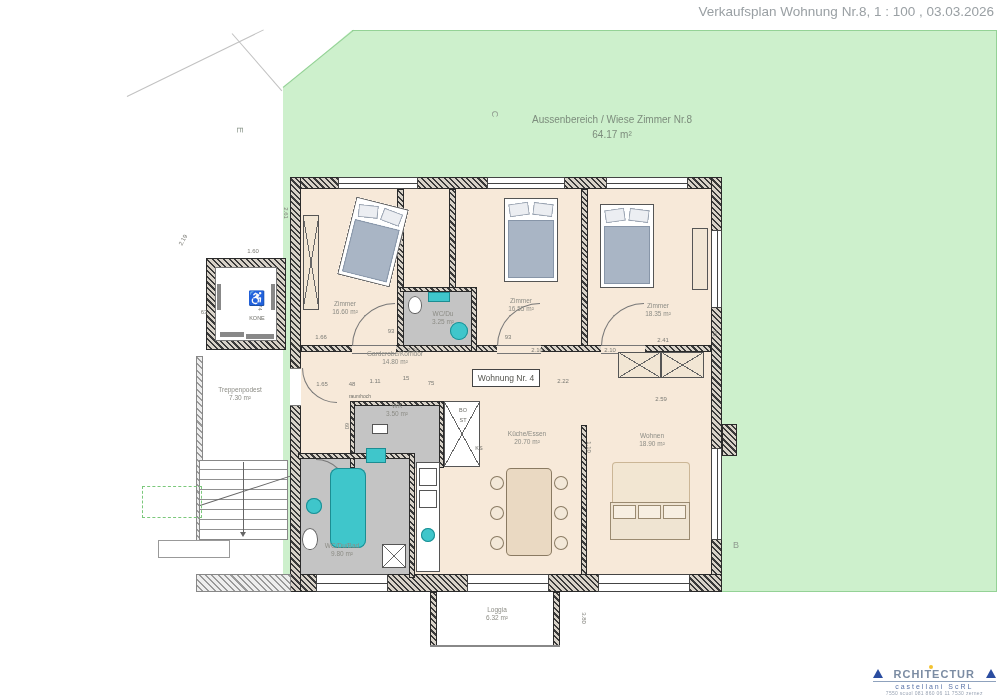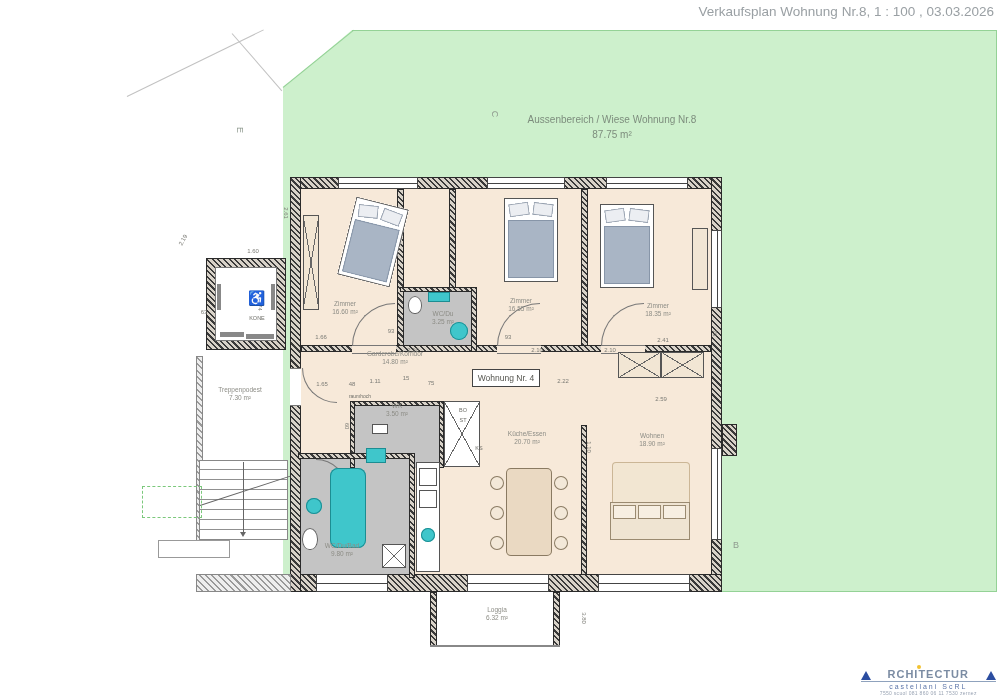--- a/index.html
+++ b/index.html
@@ -51,21 +51,21 @@
   .dim{position:absolute;transform:translate(-50%,-50%);font-size:6px;color:#7c7c76;white-space:nowrap;z-index:30;}
   .marker{position:absolute;transform:translate(-50%,-50%);font-size:9px;color:#8f9a8f;z-index:30;}
   .small-label{position:absolute;transform:translate(-50%,-50%);font-size:5.5px;color:#6e6e68;white-space:nowrap;z-index:30;}
   .title{position:absolute;top:4px;right:6px;font-size:13.5px;color:#9aa0a4;z-index:40;}
   .outdoor-label{position:absolute;left:612px;top:112px;transform:translateX(-50%);text-align:center;font-size:10px;color:#7d8d7d;line-height:1.5;z-index:30;}
   .apt-box{position:absolute;left:472px;top:369px;width:66px;height:16px;background:#fff;border:1px solid #444;z-index:31;
     display:flex;align-items:center;justify-content:center;font-size:8.5px;color:#55554f;}
   .lift-inner{position:absolute;background:#fff;box-shadow:inset 0 0 0 1px #777;}
   
   .logo{position:absolute;right:4px;bottom:2px;text-align:center;z-index:40;}
-  .logo-row{display:flex;align-items:flex-end;justify-content:center;gap:17px;position:relative;}
+  .logo-row{display:flex;align-items:flex-start;justify-content:center;gap:11px;position:relative;}
   .tri{width:0;height:0;border-left:5px solid transparent;border-right:5px solid transparent;border-bottom:9px solid #2b4da0;}
   .logo-word{font-size:11px;font-weight:bold;letter-spacing:1px;color:#7b8ca3;line-height:1;}
   .logo-dot{position:absolute;width:4px;height:4px;border-radius:50%;background:#f2c230;top:-4px;left:56px;}
   .logo-l2{font-size:7px;letter-spacing:2px;color:#5b74a8;border-top:1px solid #8fa2bd;margin-top:1px;padding-top:1px;}
   .logo-l3{font-size:5px;color:#9aa4b4;letter-spacing:.3px;}
 </style>
 </head>
 <body>
 
 <div id="plan">
@@ -73,22 +73,22 @@
   <div class="title">Verkaufsplan Wohnung Nr.8, 1 : 100 , 03.03.2026</div>
 
   <div class="green"></div>
   <div class="gline" style="left:352px;top:30px;width:645px;height:1px;"></div>
   <div class="gline" style="left:996px;top:30px;width:1px;height:562px;"></div>
   <div class="gline" style="left:722px;top:591px;width:275px;height:1px;"></div>
   <div class="gline" style="left:283px;top:87px;width:91px;height:1px;transform:rotate(-39deg);transform-origin:left center;"></div>
   <div class="roofline" style="left:127px;top:96px;width:152px;transform:rotate(-26deg);"></div>
   <div class="roofline" style="left:232px;top:33px;width:76px;transform:rotate(49deg);"></div>
   <div class="outdoor-label">
-    <div>Aussenbereich / Wiese Wohnung Nr.8</div>
-    <div>87.75 m²</div>
+    <div>Aussenbereich / Wiese Zimmer Nr.8</div>
+    <div>64.17 m²</div>
   </div>
 
   <div class="floor" style="left:296px;top:184px;width:420px;height:396px;"></div>
 
   <div class="wet" style="left:400px;top:290px;width:76px;height:60px;"></div>
   <div class="wet" style="left:350px;top:402px;width:94px;height:66px;"></div>
   <div class="wet" style="left:298px;top:458px;width:116px;height:120px;"></div>
 
   <div class="wall" style="left:290px;top:177px;width:432px;height:12px;"></div>
   <div class="wall" style="left:711px;top:177px;width:11px;height:415px;"></div>

